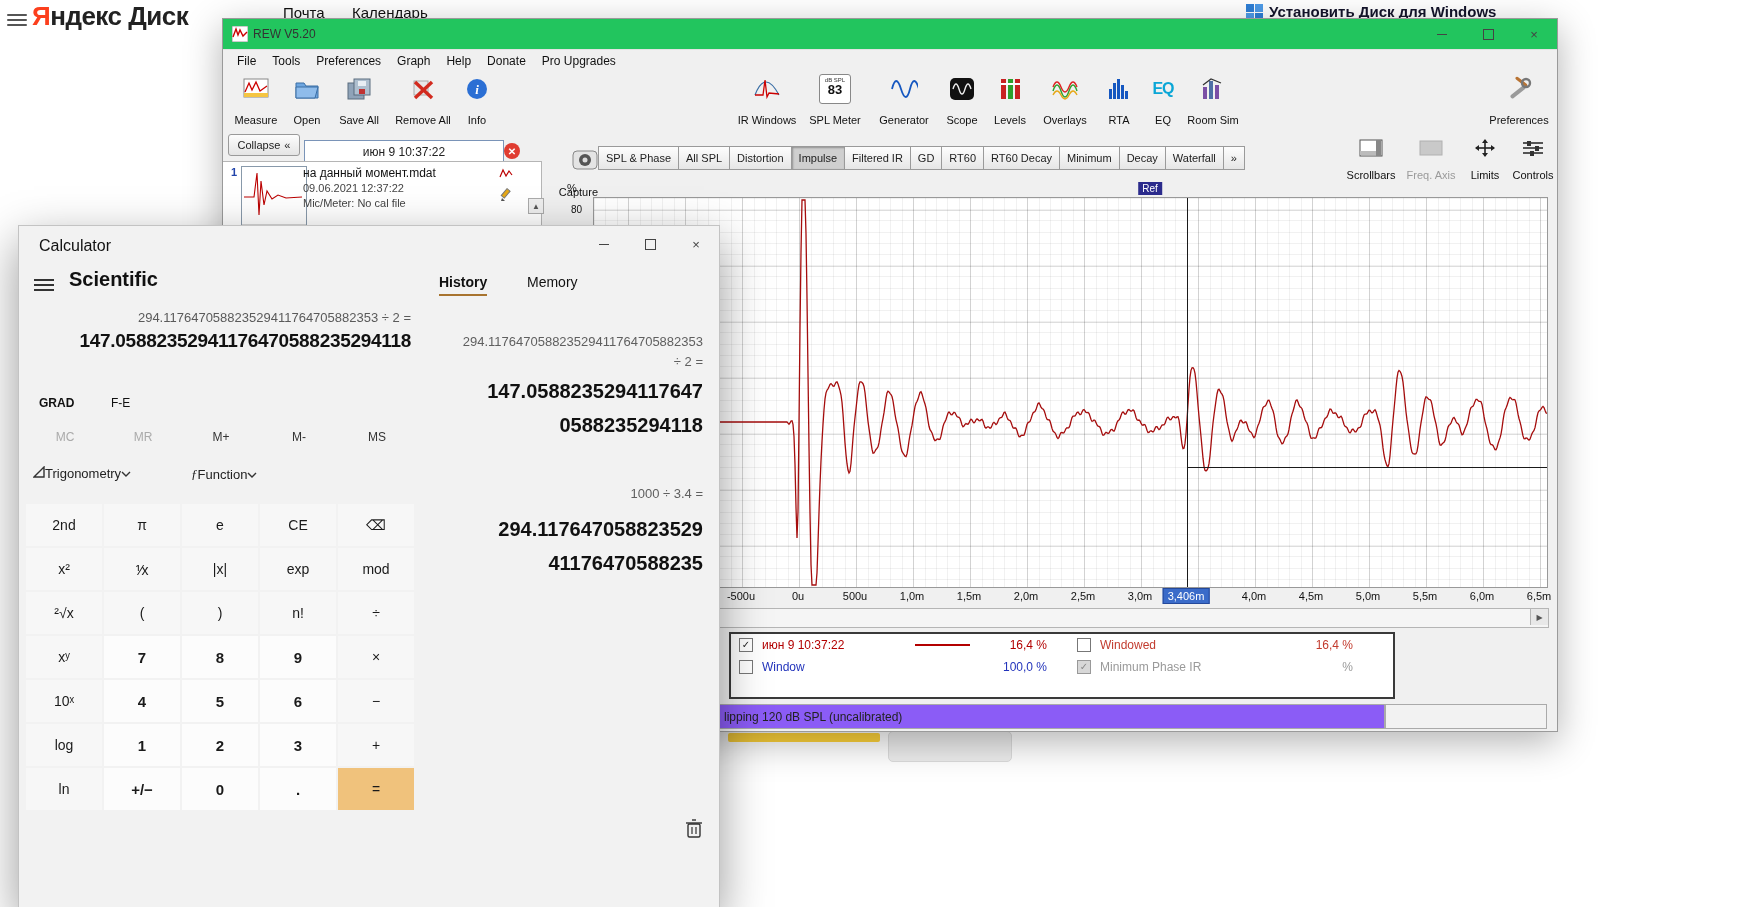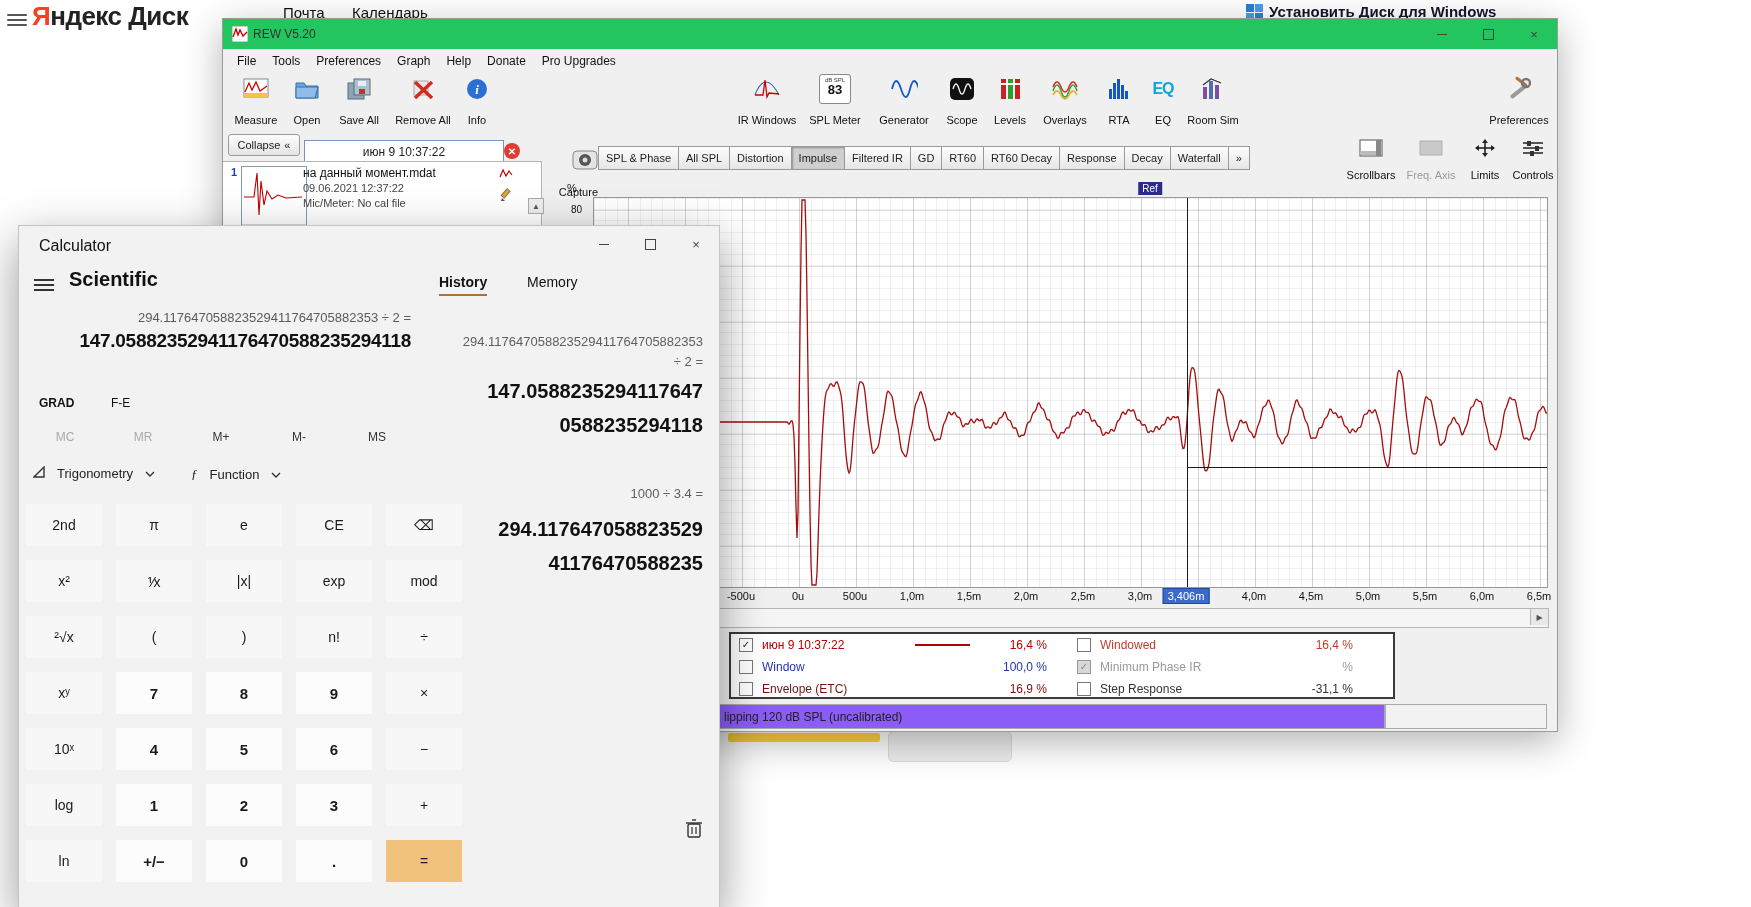--- a/index.html
+++ b/index.html
@@ -87,22 +87,22 @@
   .calc .winctl{height:36px}
   .calc .winctl .wb{height:36px}
   .chamb{position:absolute;left:15px;top:50px;width:20px;height:14px;cursor:pointer}
   .chamb i{display:block;height:2px;background:#333;margin:3px 0}
   .cmode{position:absolute;left:50px;top:42px;font-size:20px;font-weight:700;color:#111}
   .cexpr{position:absolute;left:10px;top:84px;width:382px;text-align:right;font-size:13px;color:#5a5a5a;white-space:nowrap}
   .cres{position:absolute;left:2px;top:104px;width:390px;text-align:right;font-size:19px;font-weight:700;color:#111;letter-spacing:-0.3px;white-space:nowrap}
   .cgrad{position:absolute;top:170px;font-size:12px;color:#111}
   .cmem{position:absolute;top:204px;width:78px;text-align:center;font-size:12px;color:#333;cursor:pointer}
   .cmem.dis{color:#aaa;cursor:default}
-  .cdrop{position:absolute;top:240px;display:flex;align-items:center;gap:12px;font-size:13px;color:#222;cursor:pointer}
-  .kgrid{position:absolute;left:7px;top:278px;display:grid;grid-template-columns:repeat(5,76px);grid-template-rows:repeat(7,42px);gap:14px}
+  .cdrop{position:absolute;top:240px;display:flex;align-items:center;gap:0;font-size:13px;color:#222;cursor:pointer}
+  .kgrid{position:absolute;left:7px;top:278px;display:grid;grid-template-columns:repeat(5,76px);grid-template-rows:repeat(7,42px);gap:2px}
   .k{border:none;background:#f7f7f7;font-size:14px;color:#1a1a1a;font-family:"Liberation Sans",sans-serif;cursor:pointer;padding:0}
   .k.num{background:#fcfcfc;font-weight:700;font-size:15px}
   .k.eq{background:#f0c27c}
   .side{position:absolute;left:402px;top:36px;width:298px;height:646px}
   .ctab{position:absolute;top:12px;font-size:14px;color:#111;cursor:pointer;padding-bottom:4px}
   .ctab.on{font-weight:700;border-bottom:2px solid #a8742f}
   .hx{position:absolute;right:16px;text-align:right;font-size:13px;color:#5f5f5f;white-space:nowrap}
   .hr{position:absolute;right:16px;text-align:right;font-size:20px;font-weight:700;color:#111;white-space:nowrap}
   .trash{position:absolute;right:16px;top:556px;cursor:pointer}
 </style>
@@ -347,21 +347,21 @@
     </div>
     <div class="tabsrow">
       <span class="gtab">SPL &amp; Phase</span>
       <span class="gtab">All SPL</span>
       <span class="gtab">Distortion</span>
       <span class="gtab sel">Impulse</span>
       <span class="gtab">Filtered IR</span>
       <span class="gtab">GD</span>
       <span class="gtab">RT60</span>
       <span class="gtab">RT60 Decay</span>
-      <span class="gtab">Response</span>
+      <span class="gtab">Minimum</span>
       <span class="gtab">Decay</span>
       <span class="gtab">Waterfall</span>
       <span class="gtab">»</span>
     </div>
     <div class="vbtn" style="left:1120px;width:56px">
       <span><svg width="24" height="18">
             <rect x="1" y="1" width="22" height="16" fill="#fff" stroke="#555"></rect>
             <rect x="17" y="1" width="5" height="16" fill="#888"></rect>
             <rect x="1" y="12" width="16" height="4" fill="#bbb"></rect>
           </svg></span>
@@ -440,30 +440,20 @@
       </div>
       <div class="lrow">
         <span class="cb"></span>
         <span class="ll" style="color:#2233bb">Window</span>
         <span></span>
         <span class="lv" style="color:#2233bb">100,0 %</span>
         <span></span>
         <span class="cb dis">✓</span>
         <span class="ll dim">Minimum Phase IR</span>
         <span class="lv dim">%</span>
-      </div>
-      <div class="lrow">
-        <span class="cb"></span>
-        <span class="ll" style="color:#7a1010">Envelope (ETC)</span>
-        <span></span>
-        <span class="lv" style="color:#7a1010">16,9 %</span>
-        <span></span>
-        <span class="cb"></span>
-        <span class="ll" style="color:#333">Step Response</span>
-        <span class="lv" style="color:#333">-31,1 %</span>
       </div>
     </div>
 
     <div class="statusbar">
       <span class="stxt">lipping 120 dB SPL (uncalibrated)</span>
     </div>
     <div class="statusbar2"></div>
   </div>
 
   <div class="calc">

